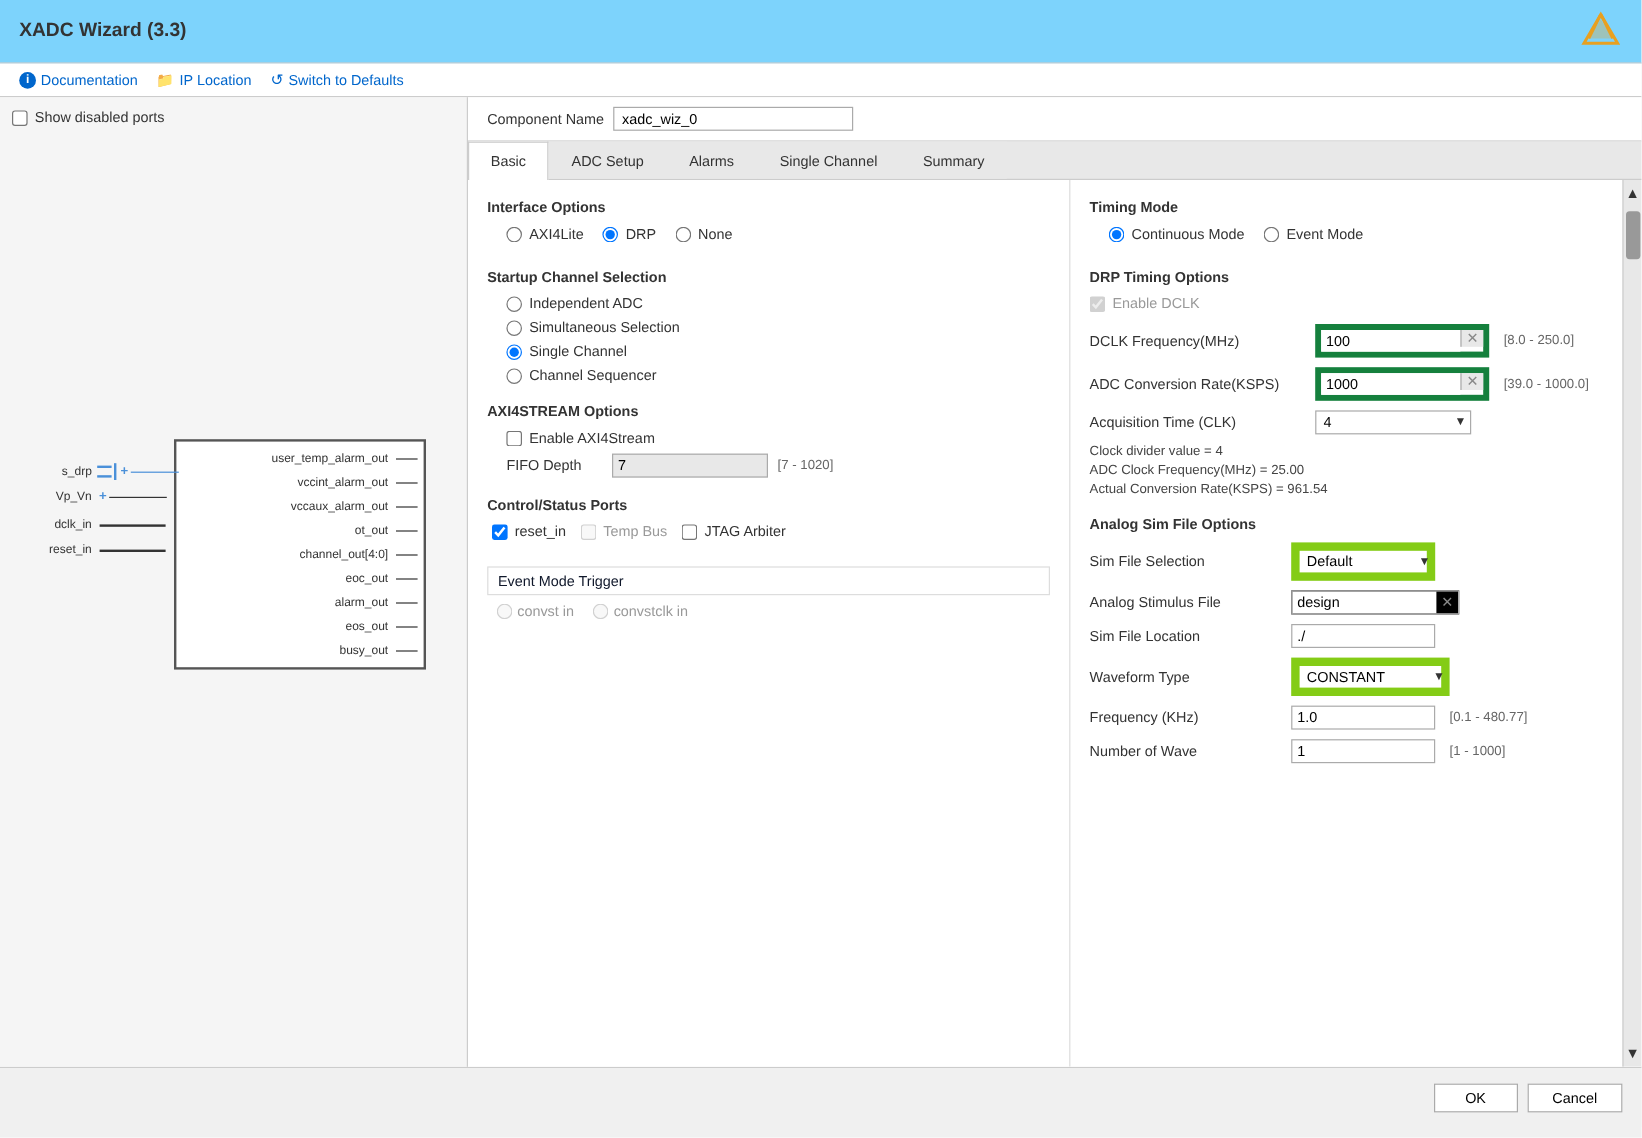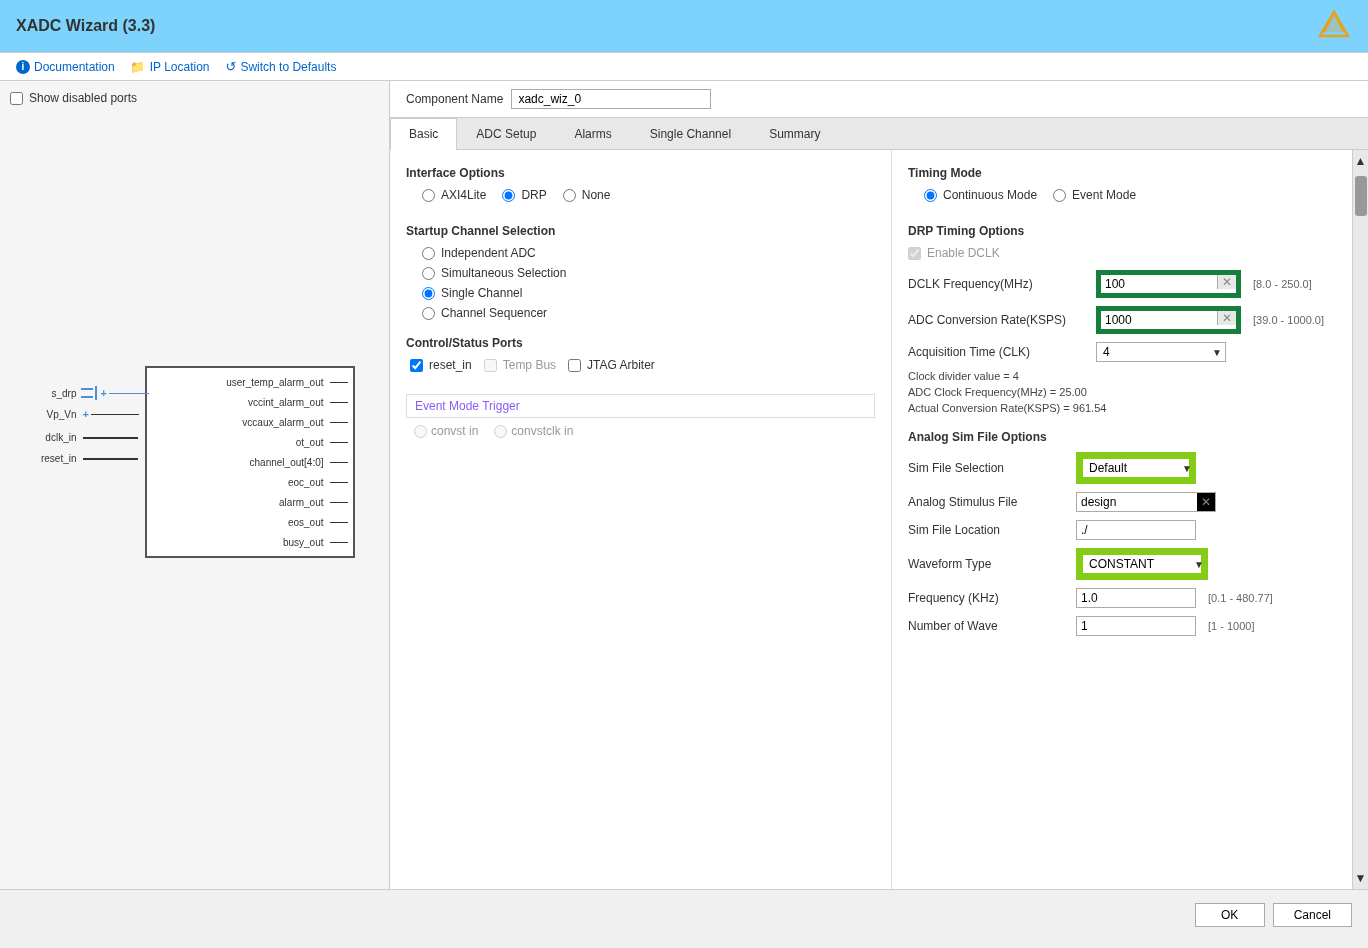--- a/index.html
+++ b/index.html
@@ -259,41 +259,55 @@
                   <input type="radio" name="startup" id="sc_single" checked="" style="">
                   <label for="sc_single">Single Channel</label>
                 </div>
                 <div class="radio-row">
                   <input type="radio" name="startup" id="sc_seq" style="">
                   <label for="sc_seq">Channel Sequencer</label>
                 </div>
               </div>
             </div>
 
+            <div class="option-group axistream-section">
+              <div class="option-group-title">AXI4STREAM Options</div>
+              <div style="padding-left:16px;">
+                <div class="checkbox-row">
+                  <input type="checkbox" id="enableAxi" style="">
+                  <label for="enableAxi">Enable AXI4Stream</label>
+                </div>
+                <div class="fifo-row">
+                  <span style="min-width:80px;">FIFO Depth</span>
+                  <input type="text" class="fifo-input" value="7" style="">
+                  <span style="color:#666;font-size:11px;">[7 - 1020]</span>
+                </div>
+              </div>
+            </div>
 
             <div class="option-group">
               <div class="option-group-title">Control/Status Ports</div>
               <div style="padding-left:4px;display:flex;gap:12px;align-items:center;">
                 <div class="checkbox-row">
                   <input type="checkbox" id="resetIn" checked="" style="">
                   <label for="resetIn">reset_in</label>
                 </div>
                 <div class="checkbox-row">
                   <input type="checkbox" id="tempBus" disabled="" style="">
                   <label for="tempBus" class="disabled-text">Temp Bus</label>
                 </div>
                 <div class="checkbox-row">
                   <input type="checkbox" id="jtagArb" style="">
                   <label for="jtagArb">JTAG Arbiter</label>
                 </div>
               </div>
             </div>
 
             <div class="event-mode-section">
-              <div style="border:1px solid #ddd;padding:4px 8px;color:#8b5cf6;font-size:12px;">Event Mode Trigger</div>
+              <div style="border:1px solid #ddd;padding:4px 8px;color:#0f172a;font-size:12px;">Event Mode Trigger</div>
               <div class="event-radios">
                 <div class="disabled-radio">
                   <input type="radio" name="evtmode" disabled="" style="">
                   <span>convst in</span>
                 </div>
                 <div class="disabled-radio">
                   <input type="radio" name="evtmode" disabled="" style="">
                   <span>convstclk in</span>
                 </div>
               </div>

